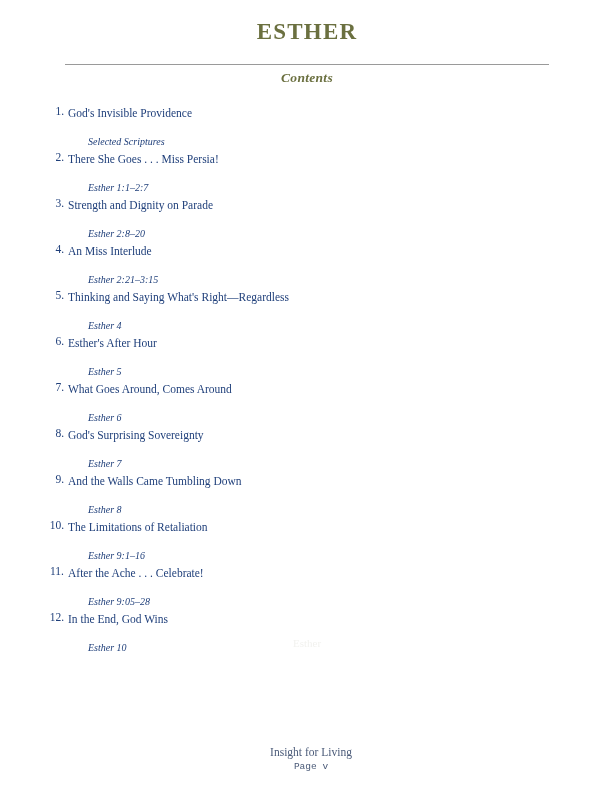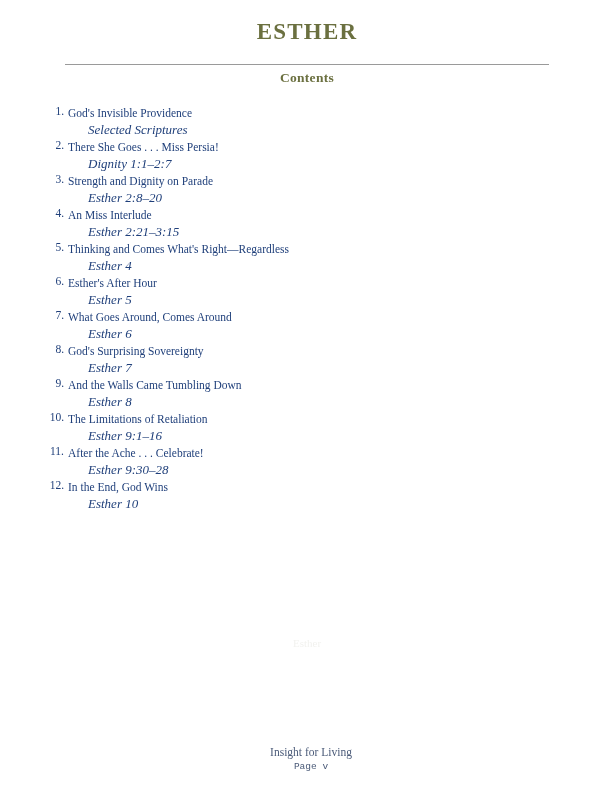--- a/index.html
+++ b/index.html
@@ -35,20 +35,21 @@
   }
   .contents-heading {
     text-align: center;
     font-family: "Liberation Serif", serif;
     font-weight: bold;
     font-size: 13.5px;
     color: #6b7040;
     margin: 0;
     padding-top: 25px;
     letter-spacing: 0.3px;
+    font-style: italic;
   }
   .toc {
     margin: 0;
     padding: 19px 0 0 0;
     list-style: none;
   }
   .toc-item {
     position: relative;
     padding: 0 0 0 68px;
     margin: 0 0 1px 0;
@@ -64,26 +65,27 @@
   }
   .toc-title {
     display: block;
     font-size: 11.5px;
     color: #1f3f7a;
     line-height: 16px;
     font-family: "Liberation Serif", serif;
   }
   .toc-ref {
     display: block;
-    font-size: 13px;
+    font-size: 10px;
     color: #1f3f7a;
     font-style: italic;
     line-height: 17px;
     padding-left: 20px;
     font-family: "Liberation Serif", serif;
+    margin-top: 12px;
   }
   .watermark {
     position: absolute;
     left: 0;
     right: 0;
     top: 637px;
     text-align: center;
     font-size: 11px;
     color: #f2f2ef;
     font-family: "Liberation Serif", serif;
@@ -123,38 +125,38 @@
 
     <li class="toc-item">
       <span class="toc-num">1.</span>
       <span class="toc-title">God's Invisible Providence</span>
       <span class="toc-ref">Selected Scriptures</span>
     </li>
 
     <li class="toc-item">
       <span class="toc-num">2.</span>
       <span class="toc-title">There She Goes . . . Miss Persia!</span>
-      <span class="toc-ref">Dignity 1:1–2:7</span>
+      <span class="toc-ref">Esther 1:1–2:7</span>
     </li>
 
     <li class="toc-item">
       <span class="toc-num">3.</span>
       <span class="toc-title">Strength and Dignity on Parade</span>
       <span class="toc-ref">Esther 2:8–20</span>
     </li>
 
     <li class="toc-item">
       <span class="toc-num">4.</span>
       <span class="toc-title">An Miss Interlude</span>
       <span class="toc-ref">Esther 2:21–3:15</span>
     </li>
 
     <li class="toc-item">
       <span class="toc-num">5.</span>
-      <span class="toc-title">Thinking and Comes What's Right—Regardless</span>
+      <span class="toc-title">Thinking and Saying What's Right—Regardless</span>
       <span class="toc-ref">Esther 4</span>
     </li>
 
     <li class="toc-item">
       <span class="toc-num">6.</span>
       <span class="toc-title">Esther's After Hour</span>
       <span class="toc-ref">Esther 5</span>
     </li>
 
     <li class="toc-item">
@@ -177,21 +179,21 @@
 
     <li class="toc-item">
       <span class="toc-num">10.</span>
       <span class="toc-title">The Limitations of Retaliation</span>
       <span class="toc-ref">Esther 9:1–16</span>
     </li>
 
     <li class="toc-item">
       <span class="toc-num">11.</span>
       <span class="toc-title">After the Ache . . . Celebrate!</span>
-      <span class="toc-ref">Esther 9:30–28</span>
+      <span class="toc-ref">Esther 9:05–28</span>
     </li>
 
     <li class="toc-item">
       <span class="toc-num">12.</span>
       <span class="toc-title">In the End, God Wins</span>
       <span class="toc-ref">Esther 10</span>
     </li>
 
   </ul>
 

